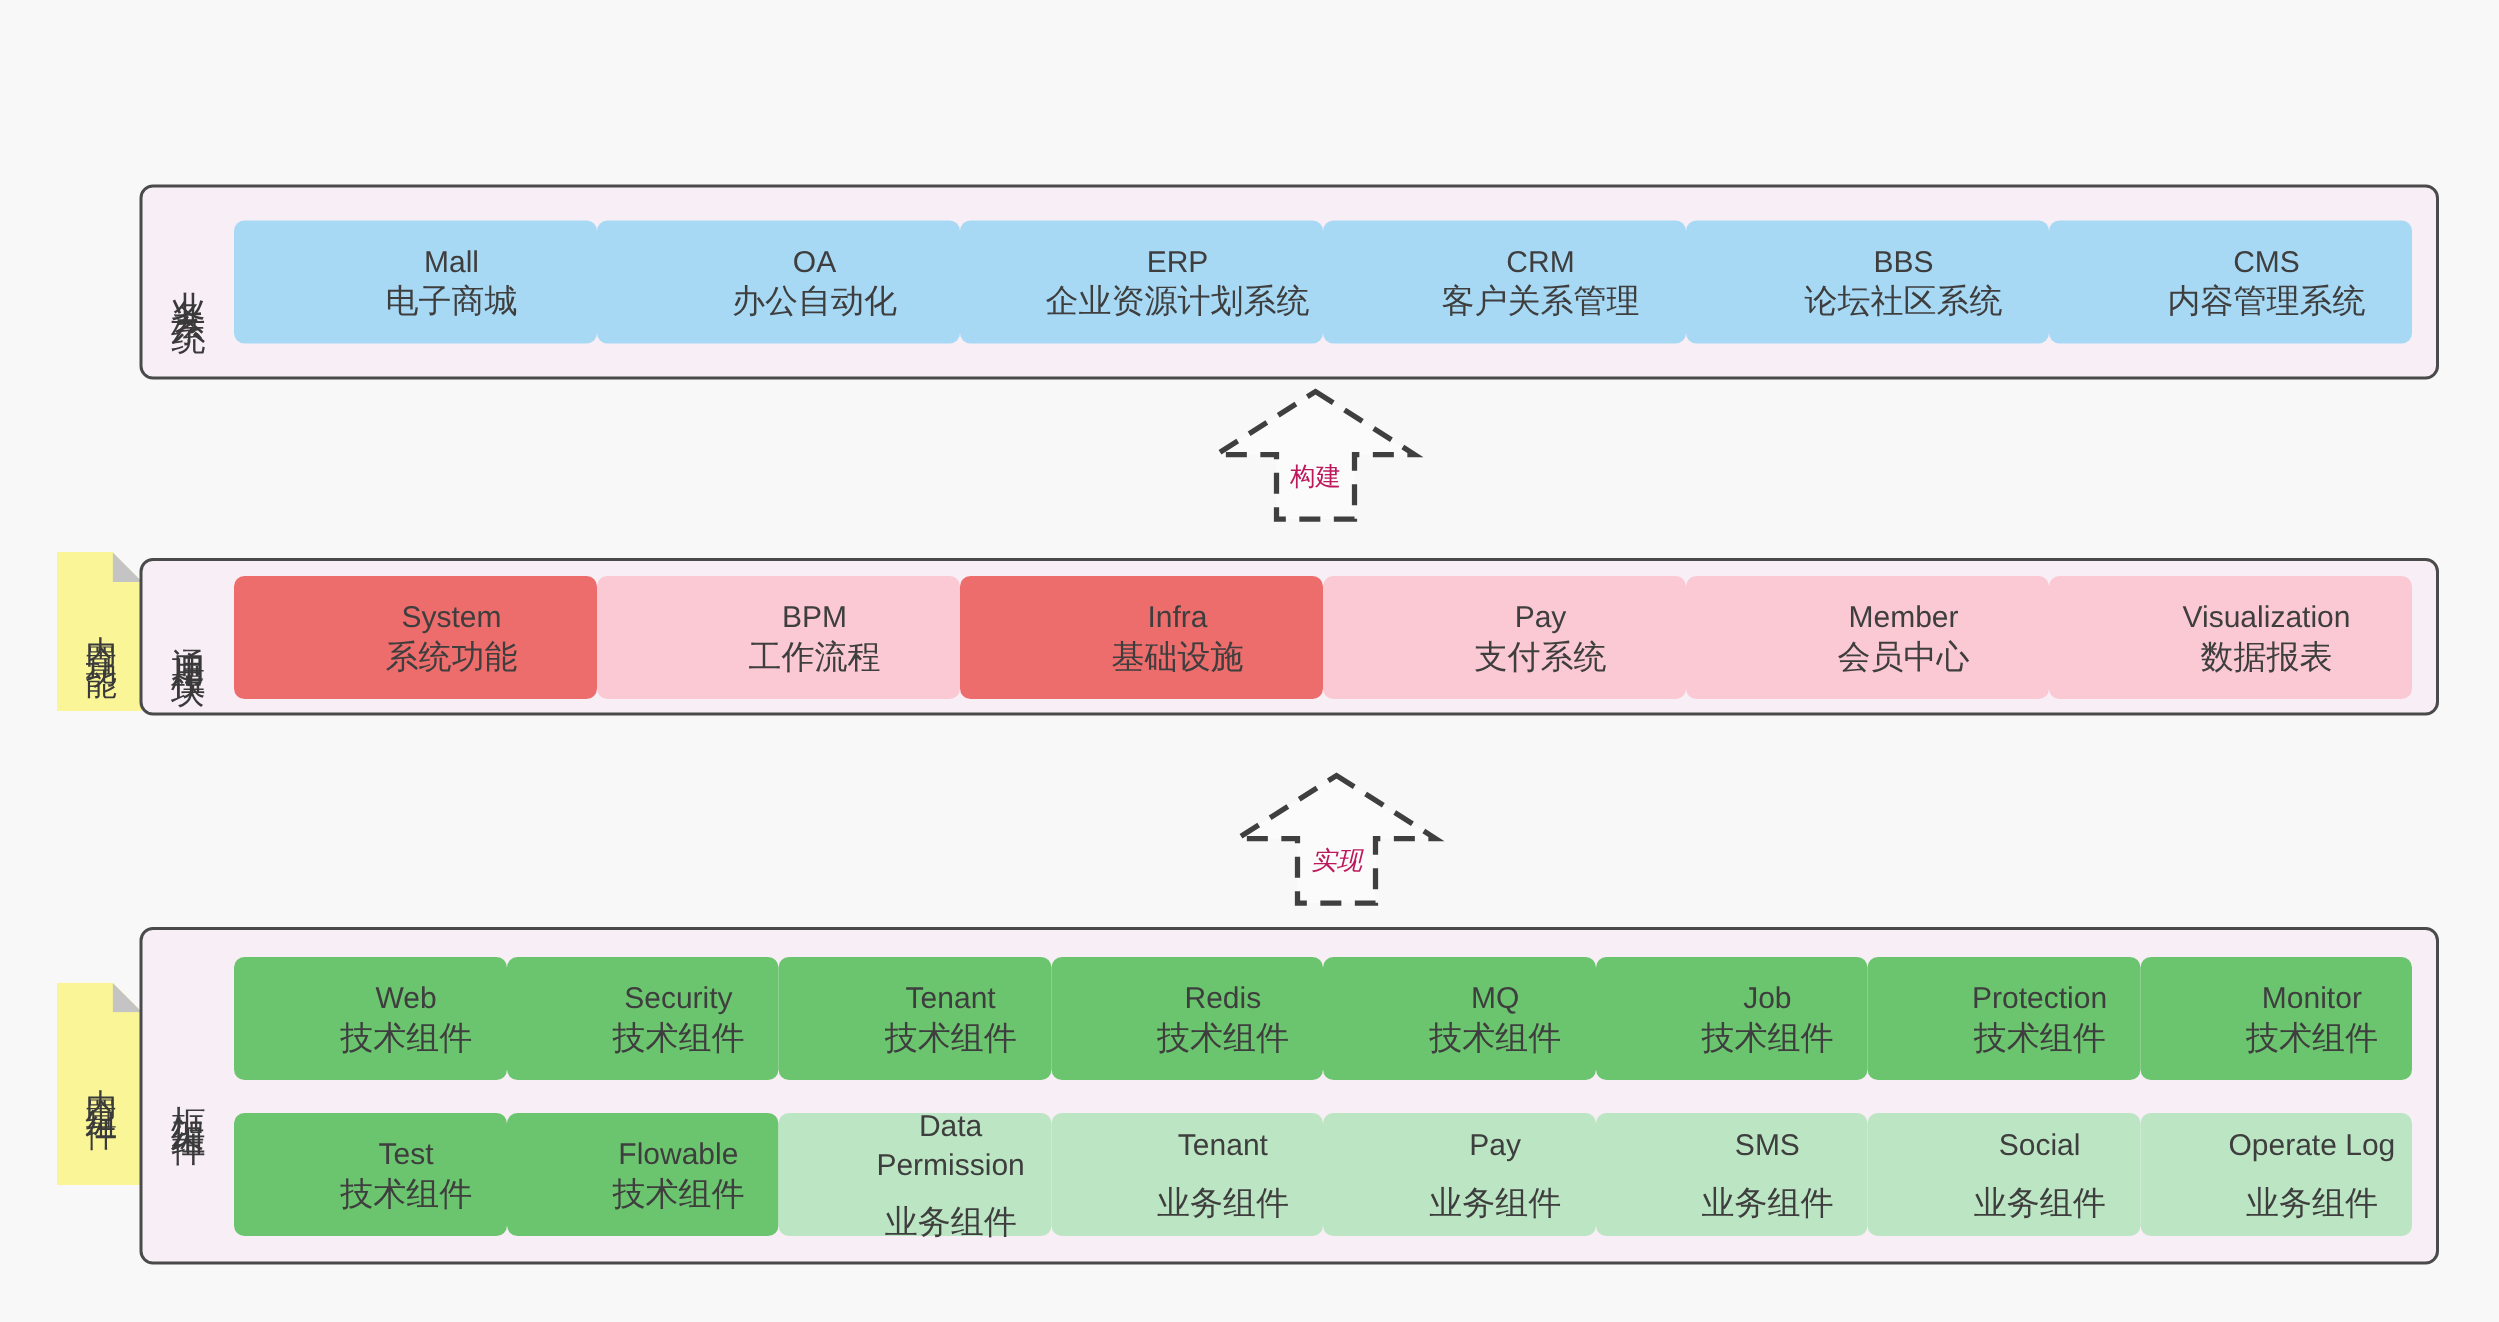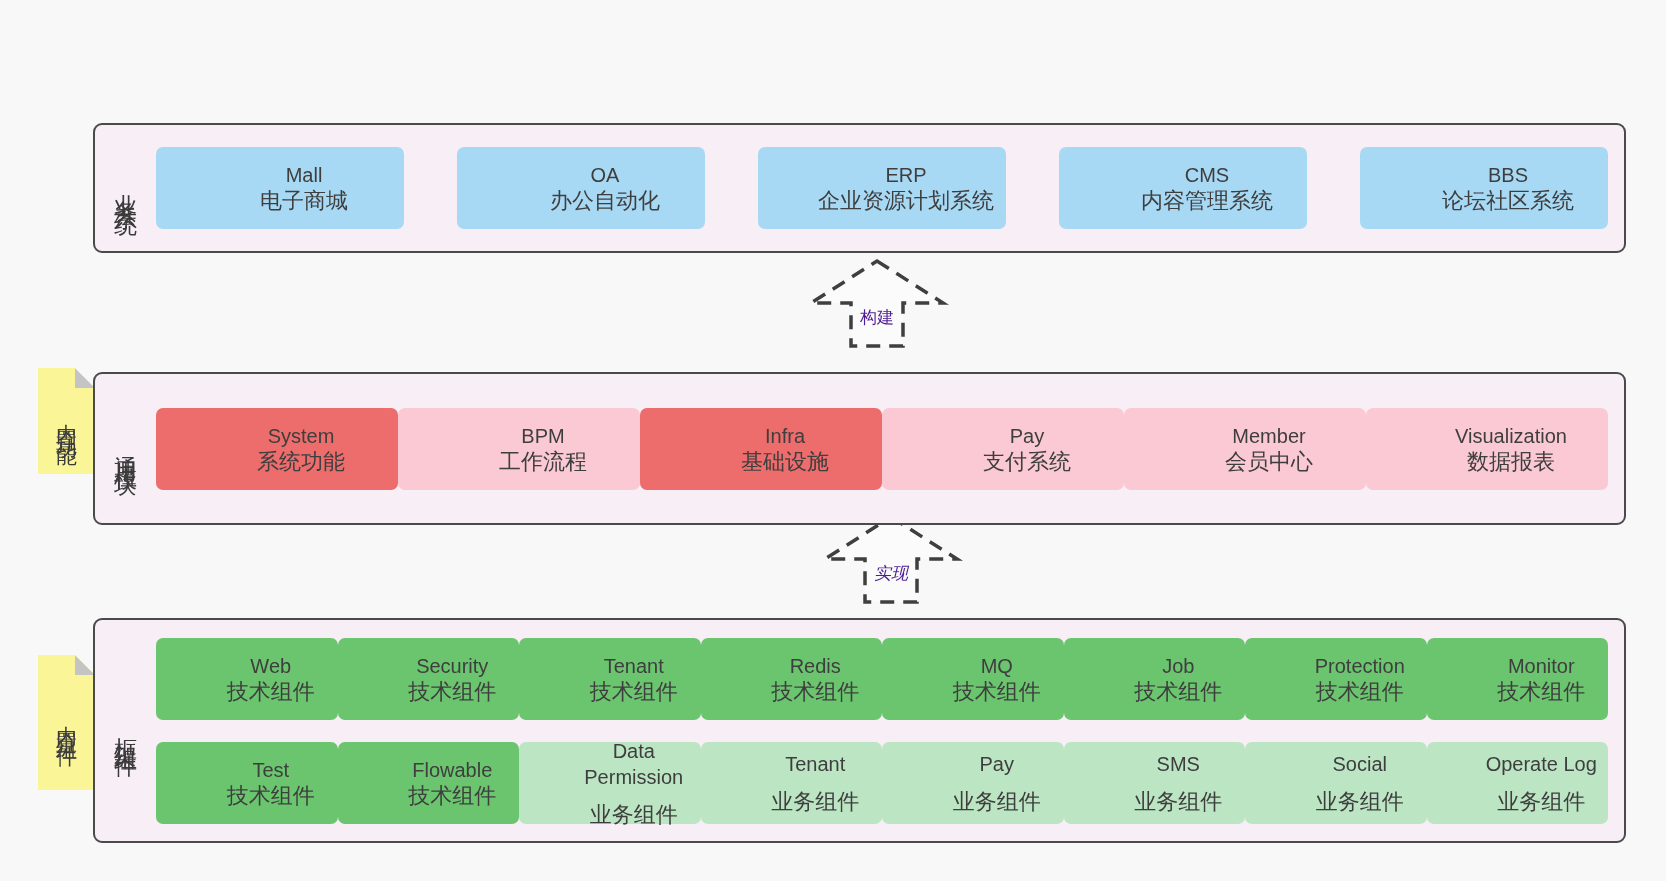--- a/index.html
+++ b/index.html
@@ -15,21 +15,21 @@
   
   .panel{
     position:absolute;left:93px;width:1533px;
     background:var(--panel-bg,#F8EEF6);
     border:2px solid var(--panel-border,#4A4A4A);
     border-radius:9px;
     box-sizing:border-box;
     z-index:2;
   }
   #panel-business{top:123px;height:130px;}
-  #panel-modules{top:372px;height:153px;}
+  #panel-modules{top:372px;height:105px;}
   #panel-components{top:618px;height:225px;}
 
   .side-label{
     position:absolute;left:16px;top:50%;
     transform:translateY(-50%);
     writing-mode:vertical-rl;text-orientation:upright;
     font-size:23px;letter-spacing:6px;
     color:#3A3A3A;white-space:nowrap;
   }
 
@@ -79,21 +79,21 @@
   #arrow-implement{left:816px;top:514px;font-style:italic;}
   .arrow svg{position:absolute;inset:0;overflow:visible;}
   .arrow polygon{
     fill:#FBFBFB;
     stroke:var(--arrow,#3F3F3F);
     stroke-width:3.5;
     stroke-dasharray:14 9;
   }
   .arrow-label{
     position:absolute;left:50%;top:48px;transform:translateX(-50%);
-    font-size:17px;color:#4c1d95;background:#FBFBFB;padding:0 3px;
+    font-size:17px;color:#be185d;background:#FBFBFB;padding:0 3px;
     white-space:nowrap;
   }
 </style>
 </head>
 <body>
 
 <div class="stage">
 
   <div class="tag" id="tag-modules">
     <span class="fold"></span>
@@ -114,26 +114,30 @@
           </div>
           <div class="box blue">
             <div class="t1">OA</div>
             <div class="t2">办公自动化</div>
           </div>
           <div class="box blue">
             <div class="t1">ERP</div>
             <div class="t2">企业资源计划系统</div>
           </div>
           <div class="box blue">
+            <div class="t1">CRM</div>
+            <div class="t2">客户关系管理</div>
+          </div>
+          <div class="box blue">
+            <div class="t1">BBS</div>
+            <div class="t2">论坛社区系统</div>
+          </div>
+          <div class="box blue">
             <div class="t1">CMS</div>
             <div class="t2">内容管理系统</div>
-          </div>
-          <div class="box blue">
-            <div class="t1">BBS</div>
-            <div class="t2">论坛社区系统</div>
           </div>
         </div>
     </div>
   </section>
 
   <div class="arrow" id="arrow-build">
     <svg viewBox="0 0 150 92">
       <polygon points="75,3 141,45 101,45 101,88 49,88 49,45 9,45"></polygon>
     </svg>
     <span class="arrow-label">构建</span>

